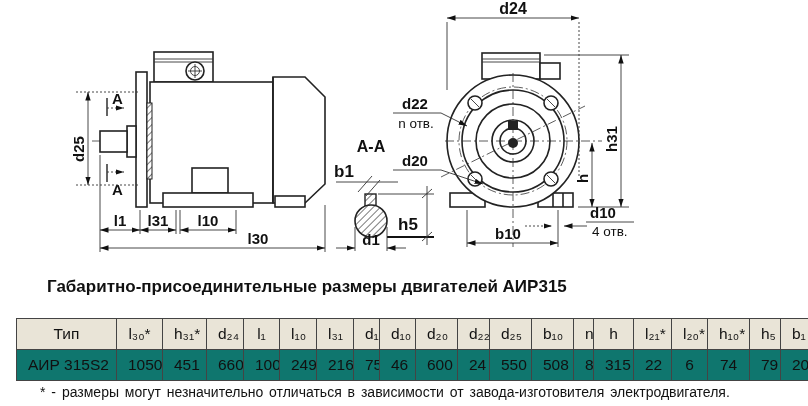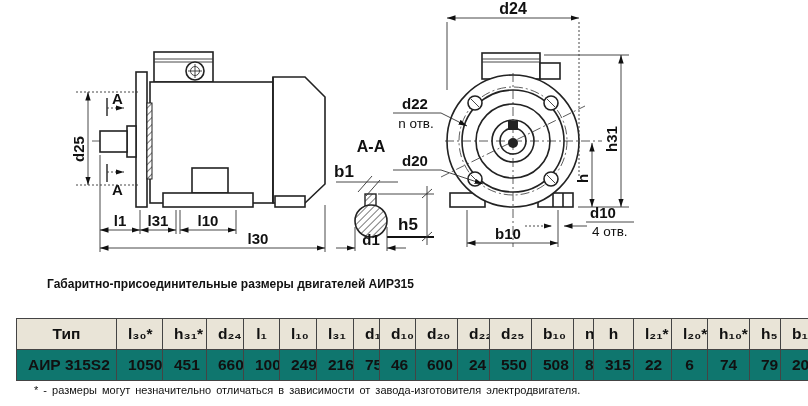--- a/index.html
+++ b/index.html
@@ -10,33 +10,33 @@
   .olw {stroke:#222;stroke-width:1.6;fill:#fff;}
   .olh {stroke:#222;stroke-width:1.4;}
   .thin{stroke:#333;stroke-width:0.9;fill:none;}
   .thk {stroke:#111;stroke-width:2.2;fill:none;}
   .dot {stroke-dasharray:2 2;}
   .cl  {stroke:#333;stroke-width:0.8;stroke-dasharray:9 3 2 3;fill:none;}
   .lbl   {font:bold 15px "Liberation Sans","DejaVu Sans",sans-serif;fill:#111;}
   .lbl-lg{font:bold 16px "Liberation Sans","DejaVu Sans",sans-serif;fill:#111;}
   .lbl-xl{font:bold 17px "Liberation Sans","DejaVu Sans",sans-serif;fill:#111;}
   .lbl-sm{font:13.5px "Liberation Sans","DejaVu Sans",sans-serif;fill:#111;}
-  #title{position:absolute;left:47px;top:277px;font-size:12px;font-weight:bold;white-space:nowrap;}
+  #title{position:absolute;left:47px;top:277px;font-size:17px;font-weight:bold;white-space:nowrap;}
   #dims-table{position:absolute;left:16px;top:318px;width:776px;border-collapse:collapse;
               table-layout:fixed;font-size:15.5px;text-align:center;}
   #dims-table th,#dims-table td{border:1px solid #444;height:30px;padding:0 11px;
-              font-weight:bold;overflow:hidden;white-space:nowrap;}
+              font-weight:normal;overflow:hidden;white-space:nowrap;}
   #dims-table thead th{background:#e9e4d7;}
   #dims-table tbody td{background:#0f766e;}
   col.c0{width:100px}col.c1{width:46px}col.c2{width:44px}col.c3{width:37px}
   col.c4{width:36px}col.c5{width:37px}col.c6{width:37px}col.c7{width:26px}
   col.c8{width:36px}col.c9{width:42px}col.c10{width:32px}col.c11{width:42px}
   col.c12{width:42px}col.c13{width:20px}col.c14{width:40px}col.c15{width:38px}
   col.c16{width:36px}col.c17{width:42px}col.c18{width:31px}col.c19{width:30px}
-  #footnote{position:absolute;left:34px;top:384px;font-size:11px;word-spacing:2px;white-space:nowrap;}
+  #footnote{position:absolute;left:40px;top:384px;font-size:14px;word-spacing:2px;white-space:nowrap;}
 </style>
 </head>
 <body>
 
 <div id="page">
 
   <svg id="drawing" width="808" height="272" viewBox="0 0 808 272" xmlns="http://www.w3.org/2000/svg">
     <defs>
       <marker id="ae" markerWidth="10" markerHeight="8" refX="8.5" refY="3.5" orient="auto" markerUnits="userSpaceOnUse">
         <path d="M0,0.8 L8.5,3.5 L0,6.2 z" fill="#111"></path>

